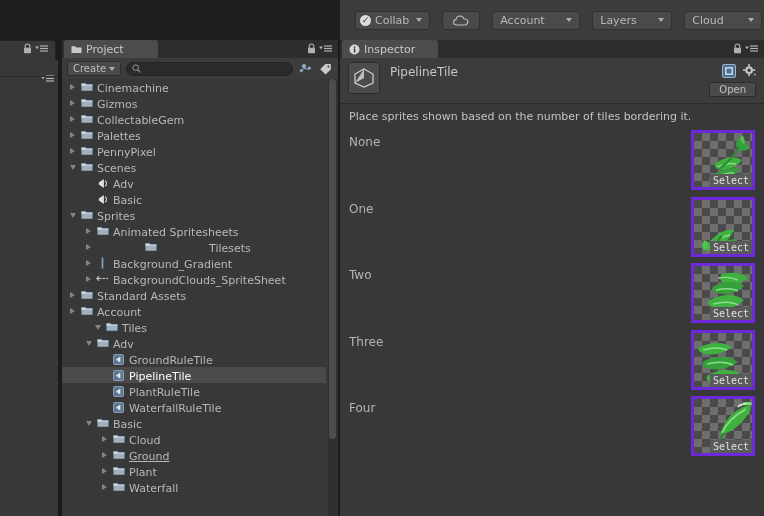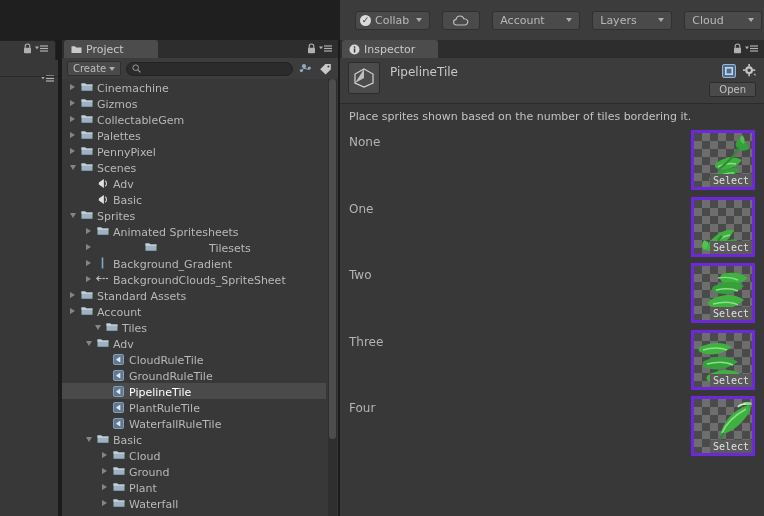--- a/index.html
+++ b/index.html
@@ -519,87 +519,77 @@
         <span class="tlabel">Adv</span>
       </div>
       <div class="tree-row" style="padding-left: 36px;">
         <span class="arrow"></span>
         <span class="titem-icon">
           <svg width="11" height="11" viewBox="0 0 12 12">
             <rect x="0.5" y="0.5" width="11" height="11" rx="1.5" fill="#5f7791" stroke="#8fa6bd"></rect>
             <path d="M8 2.6 L3.6 5.6 L3.6 6.6 L8 9.4 Z" fill="#dfe8f0"></path>
           </svg>
         </span>
-        <span class="tlabel">CloudRuleTile</span>
-      </div>
-      <div class="tree-row" style="padding-left: 36px;">
+        <span class="tlabel">GroundRuleTile</span>
+      </div>
+      <div class="tree-row selected" style="padding-left: 36px;">
         <span class="arrow"></span>
         <span class="titem-icon">
           <svg width="11" height="11" viewBox="0 0 12 12">
             <rect x="0.5" y="0.5" width="11" height="11" rx="1.5" fill="#5f7791" stroke="#8fa6bd"></rect>
             <path d="M8 2.6 L3.6 5.6 L3.6 6.6 L8 9.4 Z" fill="#dfe8f0"></path>
           </svg>
         </span>
-        <span class="tlabel">GroundRuleTile</span>
-      </div>
-      <div class="tree-row selected" style="padding-left: 36px;">
+        <span class="tlabel">PipelineTile</span>
+      </div>
+      <div class="tree-row" style="padding-left: 36px;">
         <span class="arrow"></span>
         <span class="titem-icon">
           <svg width="11" height="11" viewBox="0 0 12 12">
             <rect x="0.5" y="0.5" width="11" height="11" rx="1.5" fill="#5f7791" stroke="#8fa6bd"></rect>
             <path d="M8 2.6 L3.6 5.6 L3.6 6.6 L8 9.4 Z" fill="#dfe8f0"></path>
           </svg>
         </span>
-        <span class="tlabel">PipelineTile</span>
+        <span class="tlabel">PlantRuleTile</span>
       </div>
       <div class="tree-row" style="padding-left: 36px;">
         <span class="arrow"></span>
         <span class="titem-icon">
           <svg width="11" height="11" viewBox="0 0 12 12">
             <rect x="0.5" y="0.5" width="11" height="11" rx="1.5" fill="#5f7791" stroke="#8fa6bd"></rect>
             <path d="M8 2.6 L3.6 5.6 L3.6 6.6 L8 9.4 Z" fill="#dfe8f0"></path>
           </svg>
         </span>
-        <span class="tlabel">PlantRuleTile</span>
+        <span class="tlabel">WaterfallRuleTile</span>
+      </div>
+      <div class="tree-row" style="padding-left: 20px;">
+        <span class="arrow">
+          <span class="tri-d"></span>
+        </span>
+        <span class="titem-icon">
+          <svg width="12" height="10" viewBox="0 0 12 10">
+            <path d="M0.5 1.4h3.8l1 1.2h6.2v6.2H0.5z" fill="#9fb2c4"></path>
+            <path d="M0.5 1.4h3.8l1 1.2h6.2v1.1H0.5z" fill="#c6d4e0"></path>
+          </svg>
+        </span>
+        <span class="tlabel">Basic</span>
       </div>
       <div class="tree-row" style="padding-left: 36px;">
-        <span class="arrow"></span>
-        <span class="titem-icon">
-          <svg width="11" height="11" viewBox="0 0 12 12">
-            <rect x="0.5" y="0.5" width="11" height="11" rx="1.5" fill="#5f7791" stroke="#8fa6bd"></rect>
-            <path d="M8 2.6 L3.6 5.6 L3.6 6.6 L8 9.4 Z" fill="#dfe8f0"></path>
-          </svg>
-        </span>
-        <span class="tlabel">WaterfallRuleTile</span>
-      </div>
-      <div class="tree-row" style="padding-left: 20px;">
-        <span class="arrow">
-          <span class="tri-d"></span>
-        </span>
-        <span class="titem-icon">
-          <svg width="12" height="10" viewBox="0 0 12 10">
-            <path d="M0.5 1.4h3.8l1 1.2h6.2v6.2H0.5z" fill="#9fb2c4"></path>
-            <path d="M0.5 1.4h3.8l1 1.2h6.2v1.1H0.5z" fill="#c6d4e0"></path>
-          </svg>
-        </span>
-        <span class="tlabel">Basic</span>
-      </div>
-      <div class="tree-row" style="padding-left: 36px;">
         <span class="arrow">
           <span class="tri-r"></span>
         </span>
         <span class="titem-icon">
           <svg width="12" height="10" viewBox="0 0 12 10">
             <path d="M0.5 1.4h3.8l1 1.2h6.2v6.2H0.5z" fill="#9fb2c4"></path>
             <path d="M0.5 1.4h3.8l1 1.2h6.2v1.1H0.5z" fill="#c6d4e0"></path>
           </svg>
         </span>
         <span class="tlabel">Cloud</span>
       </div>
-      <div class="tree-row" style="padding-left: 36px;">
+      <div class="tree-row" style="padding-left: 36px; text-decoration: underline;">
         <span class="arrow">
           <span class="tri-r"></span>
         </span>
         <span class="titem-icon">
           <svg width="12" height="10" viewBox="0 0 12 10">
             <path d="M0.5 1.4h3.8l1 1.2h6.2v6.2H0.5z" fill="#9fb2c4"></path>
             <path d="M0.5 1.4h3.8l1 1.2h6.2v1.1H0.5z" fill="#c6d4e0"></path>
           </svg>
         </span>
         <span class="tlabel">Ground</span>

